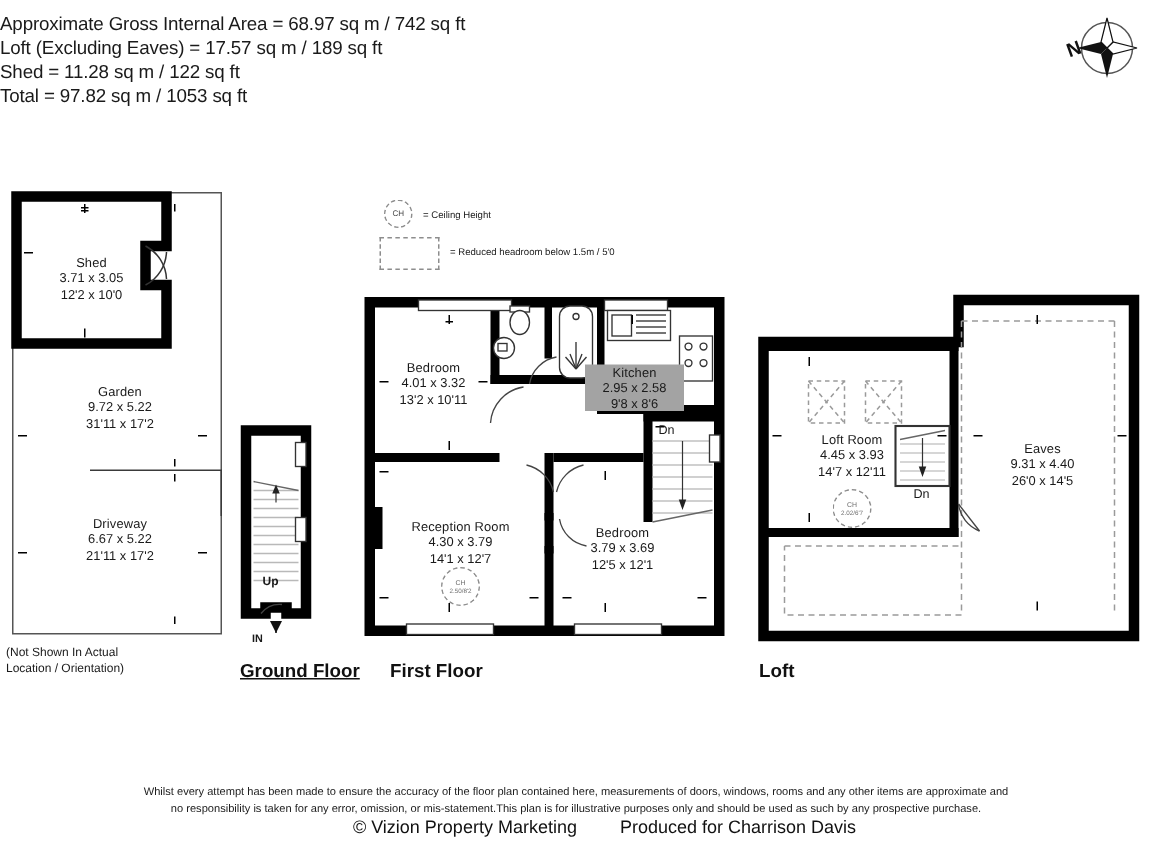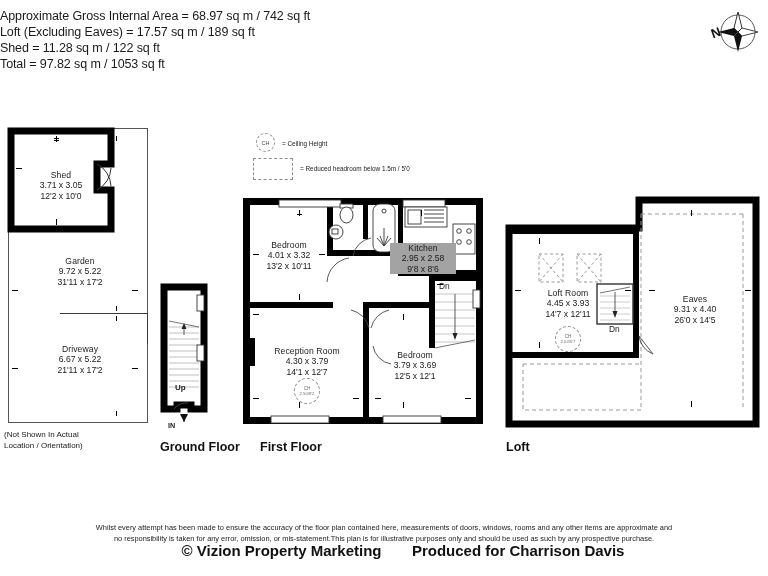--- a/index.html
+++ b/index.html
@@ -59,21 +59,21 @@
     font-size:5.4px; color:#4a4a4a;
   }
   #legend-dash-box {
     width:40px; height:22px; border:1px dashed #8d8d8d;
   }
   .legend-text { font-size:6.4px; color:#1a1a1a; white-space:nowrap; }
 
   
   #footer-block { left:0; bottom:18px; width:768px; text-align:center; }
   .foot-line { font-size:7.4px; line-height:11px; color:#1a1a1a; }
-  .foot-credit { font-size:15px; font-weight:bold; line-height:14px; color:#111;padding-left:38px; }
+  .foot-credit { font-size:12px; font-weight:normal; line-height:14px; color:#111;padding-left:38px; }
   .foot-credit span { display:inline-block; }
   .gap { width:22px; }
 
   #notshown { left:4px; top:430px; }
   #notshown div { font-size:8px; line-height:10.5px; color:#1a1a1a; white-space:nowrap; }
 
   svg { display:block; overflow:visible; }
 </style>
 </head>
 <body>
@@ -190,21 +190,21 @@
       <rect x="37" y="12" width="7" height="16" fill="#fff" stroke="#333" stroke-width="0.9"></rect>
       <rect x="37" y="62" width="7" height="16" fill="#fff" stroke="#333" stroke-width="0.9"></rect>
 
       <path d="M14,126 A16,16 0 0 1 28,120" fill="none" stroke="#444" stroke-width="0.9"></path>
       <polygon points="24,139 20,131 28,131" fill="#111"></polygon>
       <line x1="24" y1="139" x2="24" y2="131" stroke="#111" stroke-width="1"></line>
     </svg>
     <div class="abs tiny" style="left:15px; top:101px; font-size:8px; font-weight:600;">Up</div>
     <div class="abs tiny" style="left:8px; top:139px; font-weight:700;">IN</div>
   </div>
-  <div class="abs floor-title" style="left:160px; top:440px;">Ground Floor</div>
+  <div class="abs floor-title" style="left:160px; top:440px;text-decoration:underline;">Ground Floor</div>
 
   <div class="abs" style="left:243px; top:198px; width:240px; height:226px;">
     <svg width="240" height="226">
 
       <rect x="3.5" y="3.5" width="233" height="219" fill="#fff" stroke="#000" stroke-width="7"></rect>
 
       <rect x="84" y="3" width="6" height="55" fill="#000"></rect>
 
       <rect x="3" y="104" width="87" height="6" fill="#000"></rect>
 

